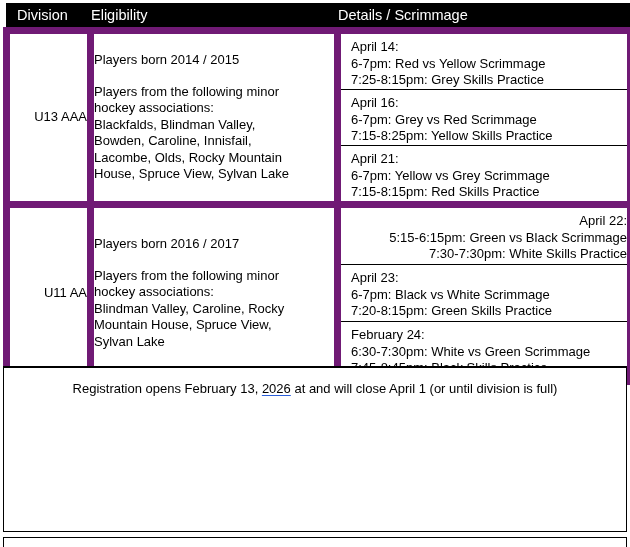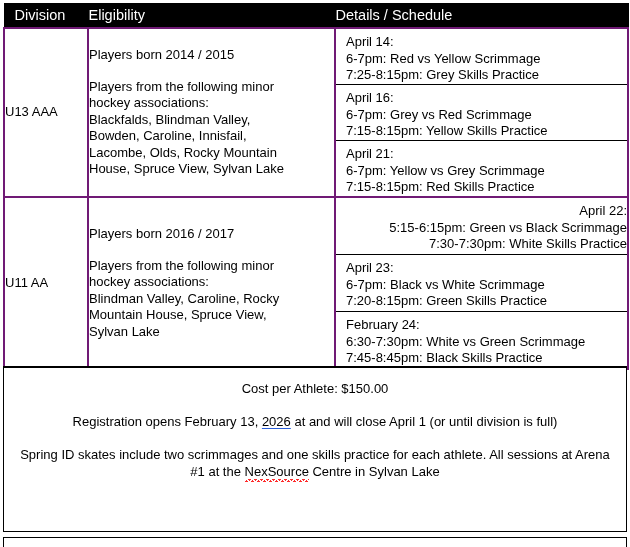--- a/index.html
+++ b/index.html
@@ -43,30 +43,30 @@
     font-weight: normal;
     font-size: 14.5px;
     line-height: 20px;
     padding: 1px 0 2px 0;
     text-align: left;
     border: 1px solid #000000;
   }
   .schedule-table th.th-division { text-align: left; padding-left: 10px; }
 
   .schedule-table td {
-    border: 2px solid #701a75;
+    border: 7px solid #701a75;
     vertical-align: middle;
     font-size: 13px;
     line-height: 16.5px;
     padding: 0;
     background: #ffffff;
   }
 
   .cell-division {
-    text-align: left;
+    text-align: right;
     font-size: 13px;
   }
 
   .cell-eligibility {
     padding: 8px 10px 8px 12px;
     vertical-align: middle;
   }
 
   .elig-line { display: block; white-space: nowrap; }
   .elig-gap { display: block; height: 15px; }
@@ -154,21 +154,21 @@
   <table class="schedule-table">
     <colgroup>
       <col class="c-division">
       <col class="c-eligibility">
       <col class="c-details">
     </colgroup>
     <thead>
       <tr>
         <th class="th-division">Division</th>
         <th>Eligibility</th>
-        <th>Details / Schedule</th>
+        <th>Details / Scrimmage</th>
       </tr>
     </thead>
     <tbody>
 
       <tr>
         <td class="cell-division">U13 AAA</td>
 
         <td class="cell-eligibility">
           <span class="elig-line">Players born 2014 / 2015</span>
           <span class="elig-gap"></span>
@@ -183,21 +183,21 @@
         <td class="cell-details">
           <div class="details-stack">
             <div class="session" style="height:56px;">
               <span class="s-line">April 14:</span>
               <span class="s-line">6-7pm: Red vs Yellow Scrimmage</span>
               <span class="s-line">7:25-8:15pm: Grey Skills Practice</span>
             </div>
             <div class="session" style="height:56px;">
               <span class="s-line">April 16:</span>
               <span class="s-line">6-7pm: Grey vs Red Scrimmage</span>
-              <span class="s-line">7:15-8:15pm: Yellow Skills Practice</span>
+              <span class="s-line">7:15-8:25pm: Yellow Skills Practice</span>
             </div>
             <div class="session" style="height:55px;">
               <span class="s-line">April 21:</span>
               <span class="s-line">6-7pm: Yellow vs Grey Scrimmage</span>
               <span class="s-line">7:15-8:15pm: Red Skills Practice</span>
             </div>
           </div>
         </td>
       </tr>
 
@@ -231,23 +231,21 @@
               <span class="s-line">6:30-7:30pm: White vs Green Scrimmage</span>
               <span class="s-line">7:45-8:45pm: Black Skills Practice</span>
             </div>
           </div>
         </td>
       </tr>
     </tbody>
   </table>
 
   <div class="footer-block">
-    <p class="footer-para">Cost per Athlete: $150.00</p>
 
     <p class="footer-para"><span>Registration opens February 13, </span><span class="spell-blue">2026</span><span> at and will close April 1 (or until division is full)</span></p>
 
 
-    <p class="footer-para"><span>Spring ID skates include two scrimmages and one skills practice for each athlete. All sessions at Arena #1 at the </span><span class="spell-red">NexSource</span><span> Centre in Sylvan Lake</span></p>
   </div>
 
   <div class="bottom-stub"></div>
 
 </div>
 
 </body></html>

